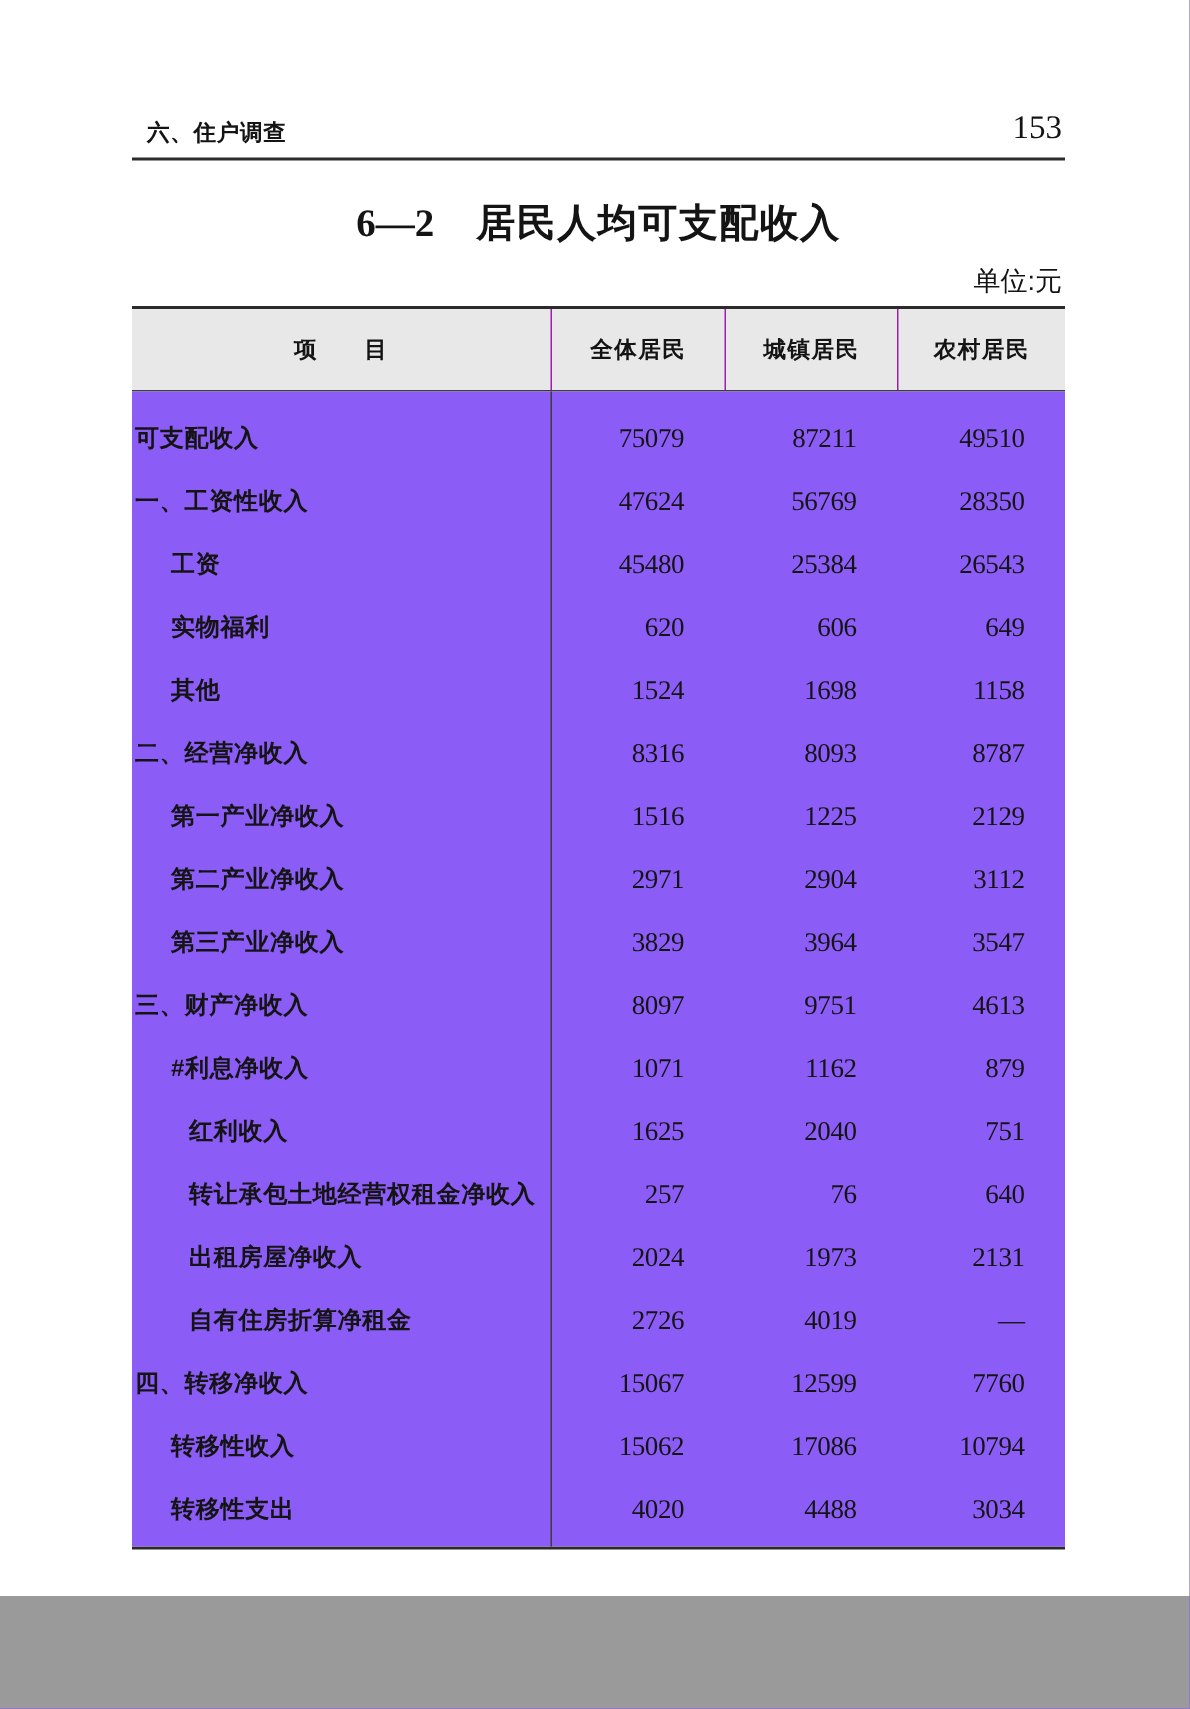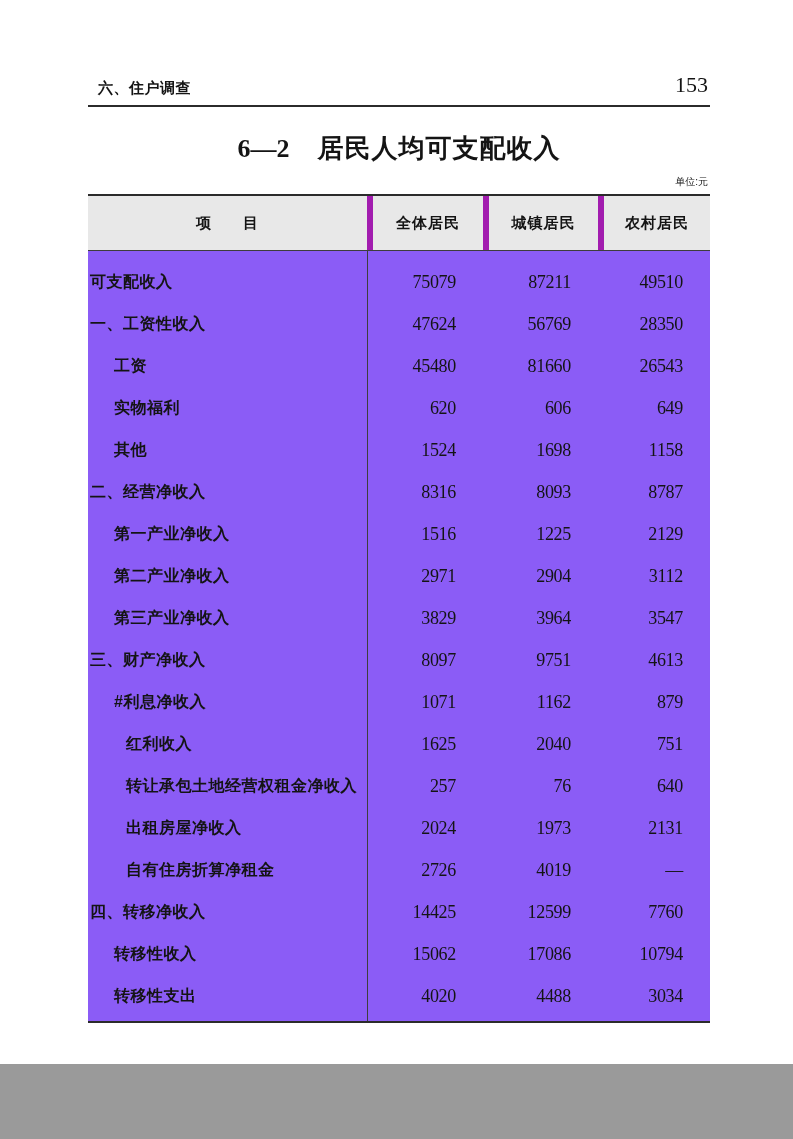--- a/index.html
+++ b/index.html
@@ -46,21 +46,21 @@
     letter-spacing:1px;
     white-space:nowrap;
   }
   .table-title .title-number { letter-spacing:0; }
   .table-title .title-text { margin-left:28px; }
   
   .unit-note {
     margin-top:9px;
     margin-bottom:5px;
     text-align:right;
-    font-size:10px;
+    font-size:18px;
     padding-right:2px;
   }
   
   .stat-table {
     border-top:2px solid #2b2b2b;
     border-bottom:2px solid #2b2b2b;
   }
   .thead {
     display:grid;
     grid-template-columns:279px 116px 115px 112px;
@@ -70,21 +70,21 @@
   }
   .th {
     display:flex;
     align-items:center;
     justify-content:center;
     font-size:15px;
     font-weight:600;
     white-space:pre;
     letter-spacing:1px;
   }
-  .th + .th { border-left:6px solid #a21caf; }
+  .th + .th { border-left:1px solid #a21caf; }
   .tbody {
     position:relative;
     padding:10px 0 4px 0;
     background:#8b5cf6;
   }
   .col-divider {
     position:absolute;
     left:279px; top:0; bottom:0;
     width:1px;
     background:#3d3d3d;
@@ -149,21 +149,21 @@
           </div>
           <div class="tr">
             <div class="td-label indent-0">一、工资性收入</div>
             <div class="td-num">47624</div>
             <div class="td-num">56769</div>
             <div class="td-num">28350</div>
           </div>
           <div class="tr">
             <div class="td-label indent-1">工资</div>
             <div class="td-num">45480</div>
-            <div class="td-num">81660</div>
+            <div class="td-num">25384</div>
             <div class="td-num">26543</div>
           </div>
           <div class="tr">
             <div class="td-label indent-1">实物福利</div>
             <div class="td-num">620</div>
             <div class="td-num">606</div>
             <div class="td-num">649</div>
           </div>
           <div class="tr">
             <div class="td-label indent-1">其他</div>
@@ -226,21 +226,21 @@
             <div class="td-num">2131</div>
           </div>
           <div class="tr">
             <div class="td-label indent-2">自有住房折算净租金</div>
             <div class="td-num">2726</div>
             <div class="td-num">4019</div>
             <div class="td-num">—</div>
           </div>
           <div class="tr">
             <div class="td-label indent-0">四、转移净收入</div>
-            <div class="td-num">14425</div>
+            <div class="td-num">15067</div>
             <div class="td-num">12599</div>
             <div class="td-num">7760</div>
           </div>
           <div class="tr">
             <div class="td-label indent-1">转移性收入</div>
             <div class="td-num">15062</div>
             <div class="td-num">17086</div>
             <div class="td-num">10794</div>
           </div>
           <div class="tr">

